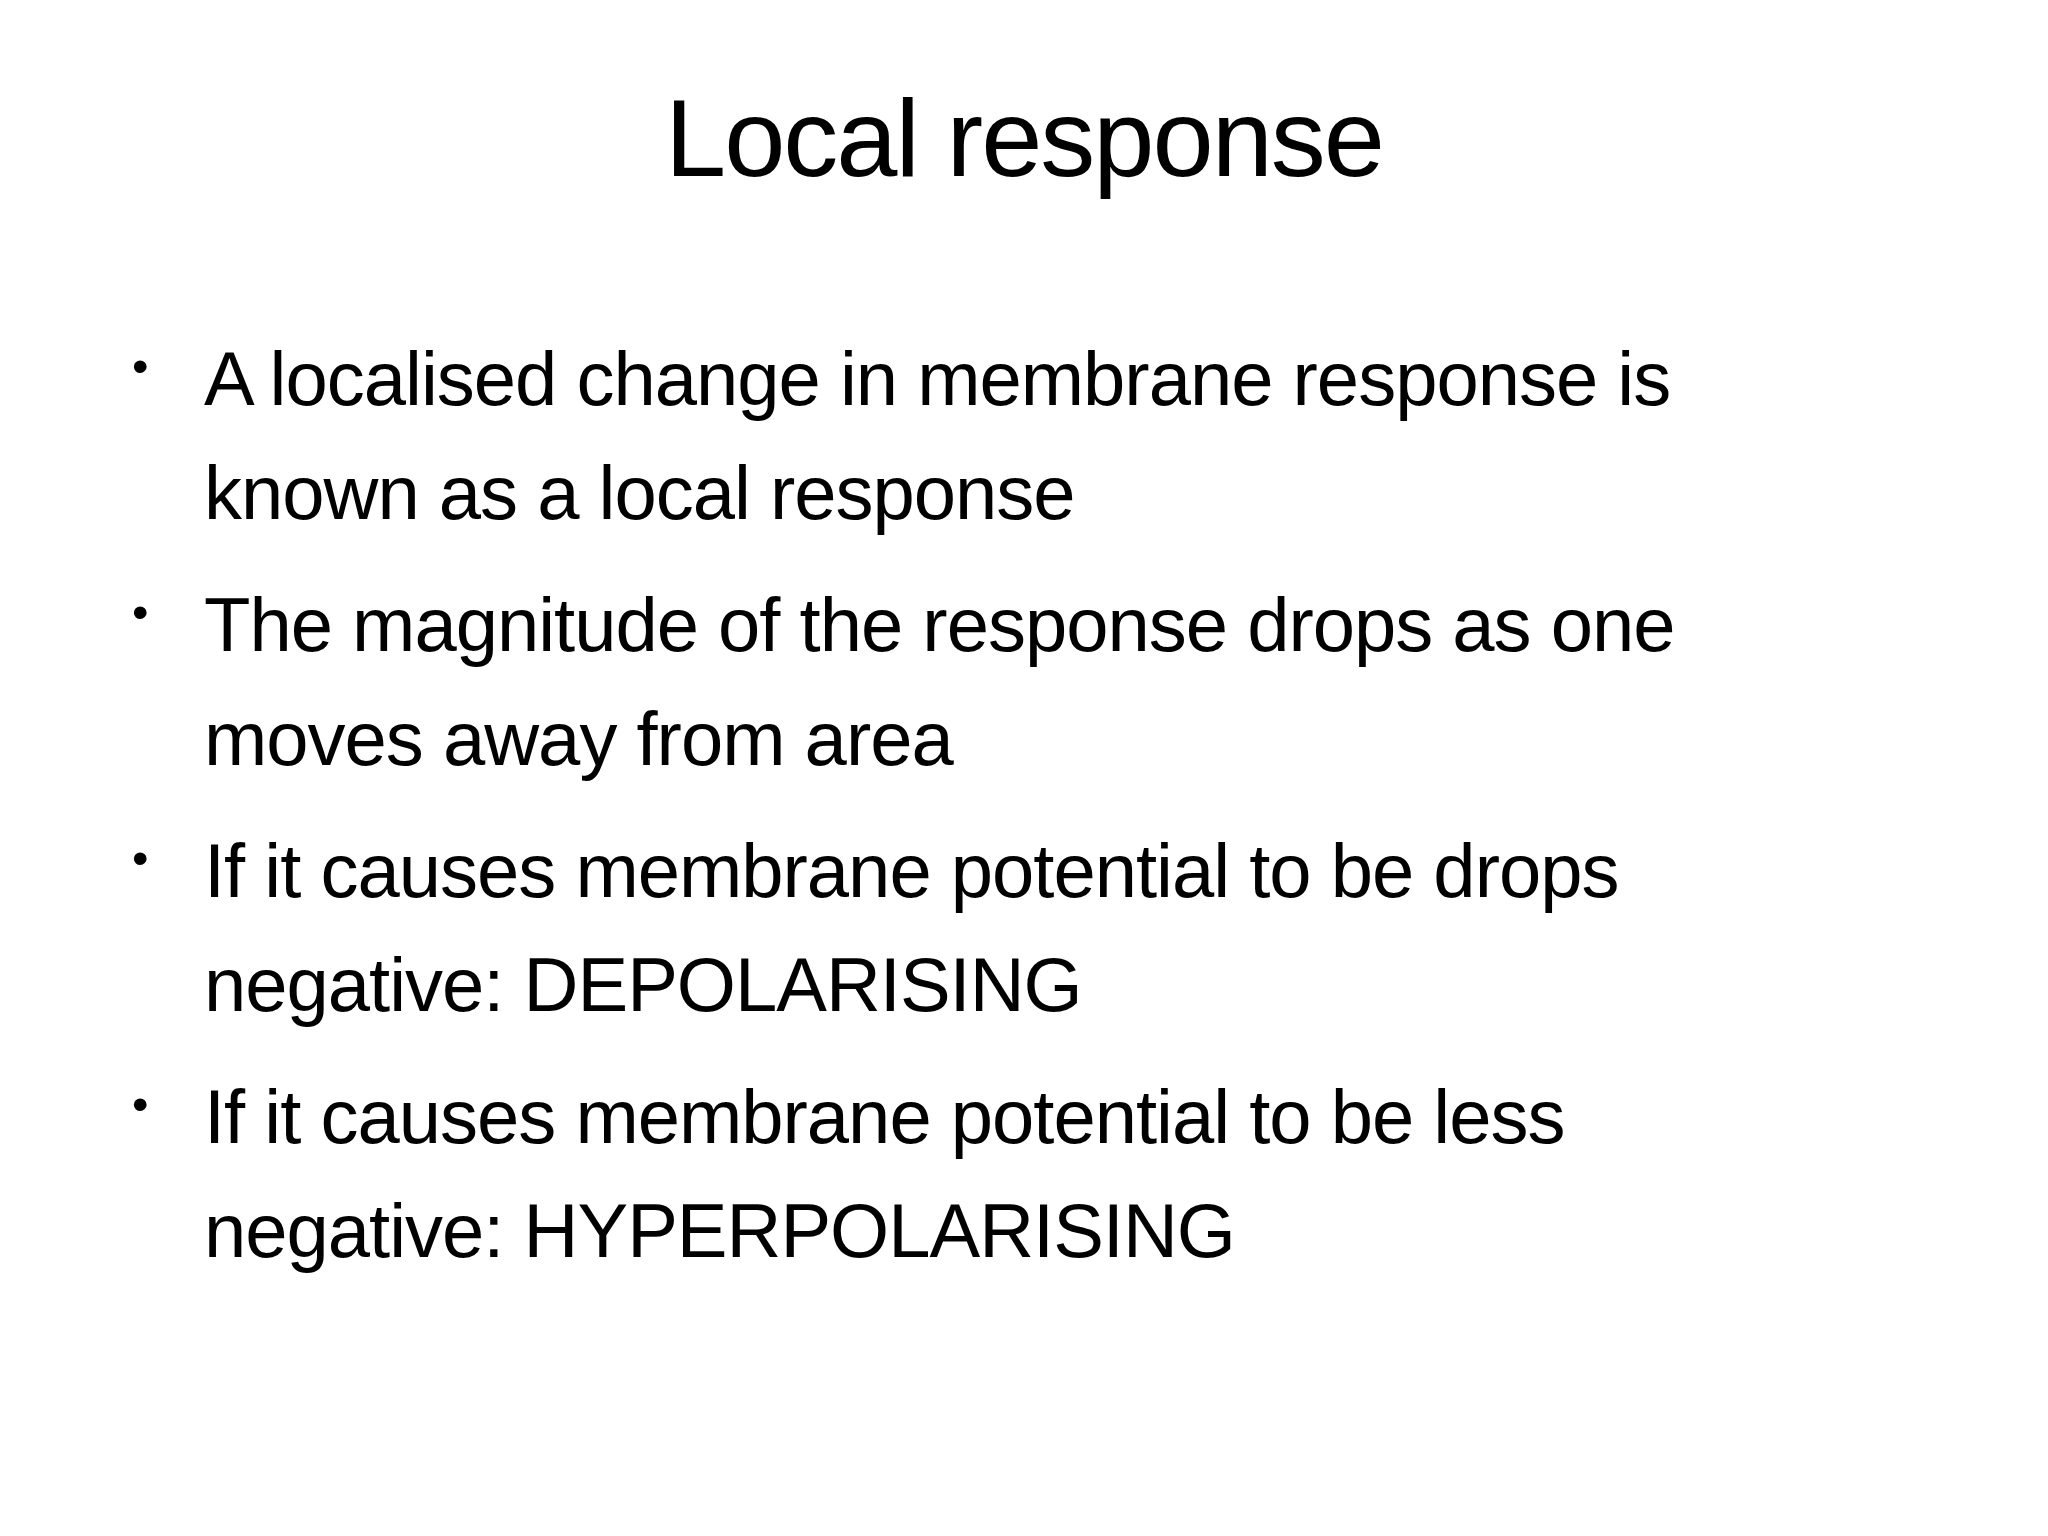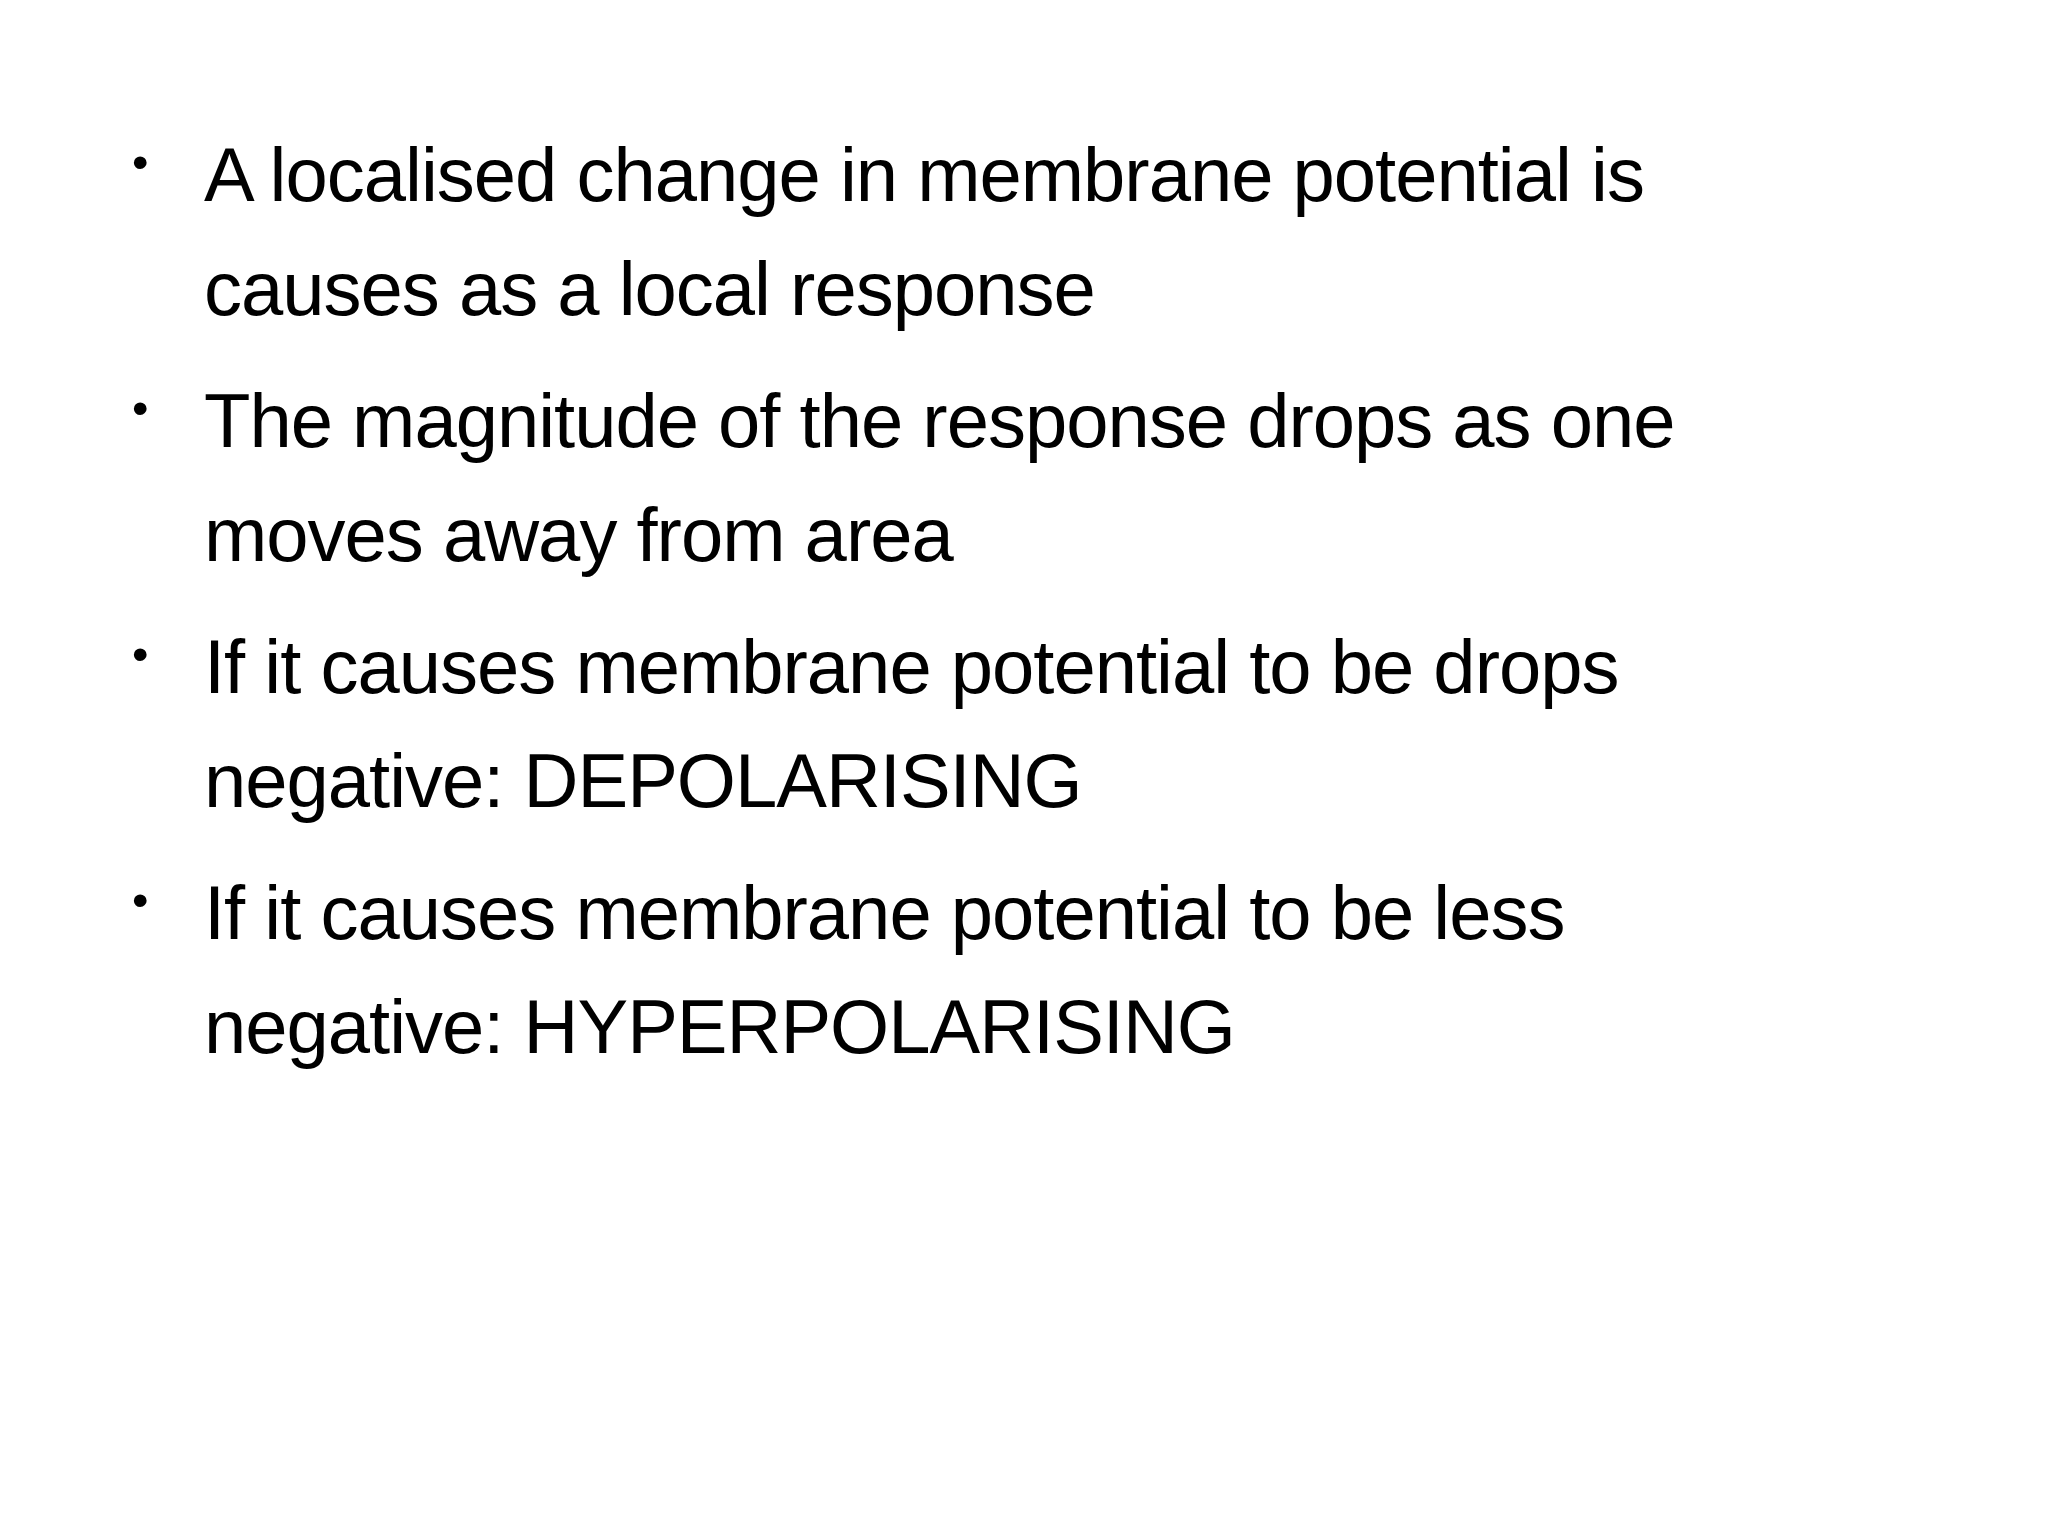--- a/index.html
+++ b/index.html
@@ -57,26 +57,27 @@
   .bullet-text {
     flex: 1 1 auto;
     letter-spacing: -1px;
   }
 </style>
 </head>
 <body>
 
 <div class="slide">
 
+  <h1 class="slide-title">Local response</h1>
 
   <ul class="bullet-list">
 
     <li class="bullet-item">
       <span class="bullet-dot">•</span>
-      <span class="bullet-text">A localised change in membrane potential is causes as a local response</span>
+      <span class="bullet-text">A localised change in membrane response is known as a local response</span>
     </li>
 
     <li class="bullet-item">
       <span class="bullet-dot">•</span>
       <span class="bullet-text">The magnitude of the response drops as one moves away from area</span>
     </li>
 
     <li class="bullet-item">
       <span class="bullet-dot">•</span>
       <span class="bullet-text">If it causes membrane potential to be drops negative: DEPOLARISING</span>

